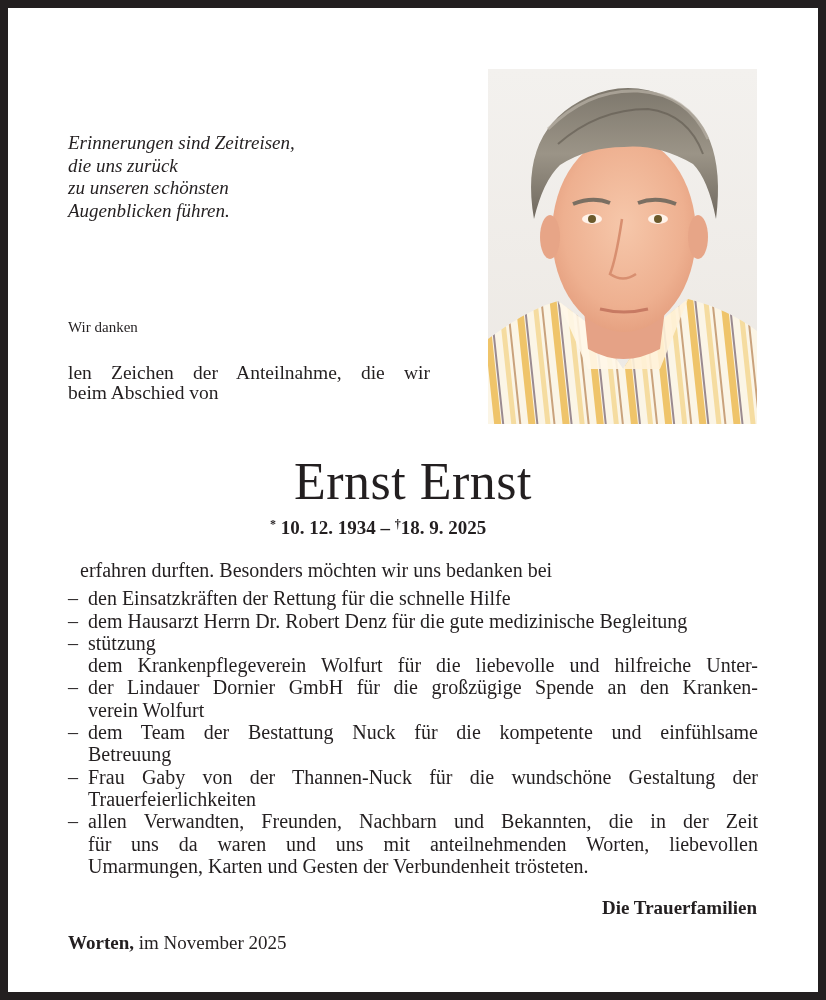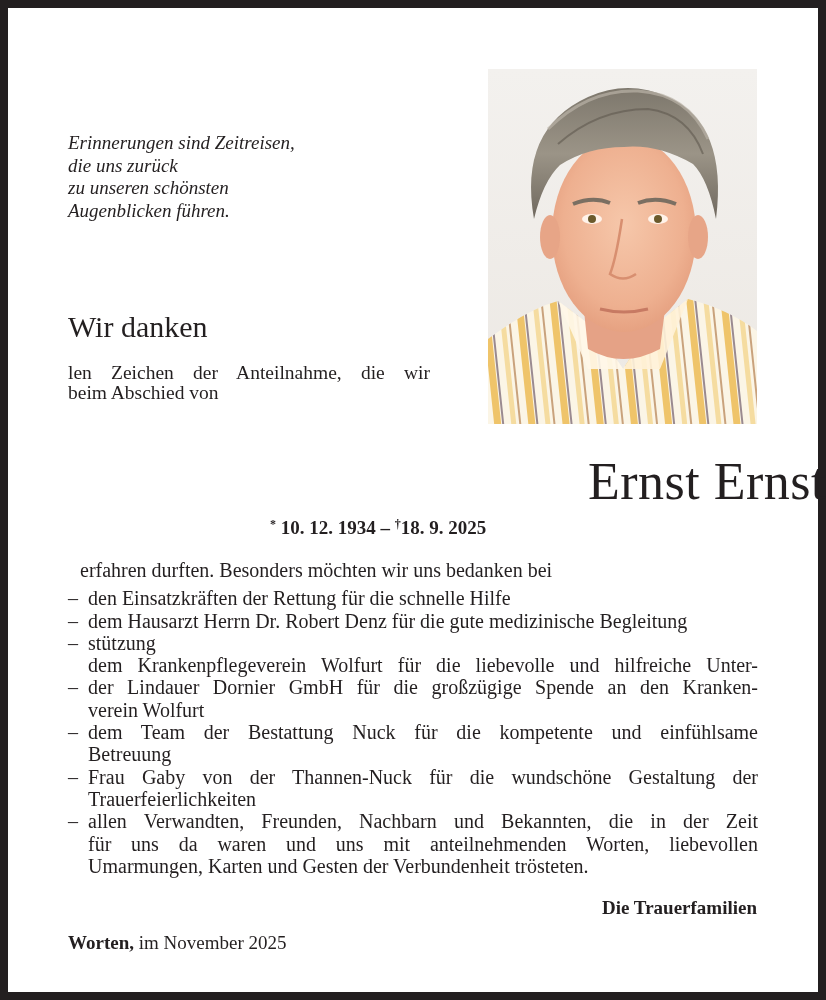--- a/index.html
+++ b/index.html
@@ -16,31 +16,31 @@
   .quote {
     left: 68px; top: 92px; font-style: italic; font-size: 17.5px; line-height: 22.5px;
     font-family: "Liberation Serif", "DejaVu Serif", serif; font-size: 19px; margin-top: 40px;
   }
   .quote div { white-space: nowrap; }
   .photo {
     left: 488px; top: 69px; width: 269px; height: 355px; overflow: hidden;
     background: #f1efec;
   }
   .thanks-head {
-    left: 68px; top: 313px; font-size: 30px; line-height: 28px;
+    left: 68px; top: 313px; font-size: 15px; line-height: 28px;
     font-family: "Liberation Serif", "DejaVu Serif", serif;
   }
   .intro {
     left: 68px; top: 363px; width: 362px; font-size: 19.5px; line-height: 20px;
     font-family: "Liberation Serif", "DejaVu Serif", serif; text-align: justify;
   }
   .intro div { white-space: nowrap; }
   .intro .j { text-align: justify; text-align-last: justify; }
   .name {
-    left: 0; width: 826px; top: 452px; text-align: right;
+    left: 0; width: 826px; top: 452px; text-align: center;
     font-size: 52px; line-height: 60px; letter-spacing: 0.5px;
     font-family: "Liberation Serif", "DejaVu Serif", serif;
   }
   .dates {
     left: 0; width: 756px; top: 512px; text-align: center;
     font-size: 19px; line-height: 24px; font-weight: bold;
     font-family: "Liberation Serif", "DejaVu Serif", serif;
   }
   .dates sup { font-size: 12px; vertical-align: 6px; }
   .body {

